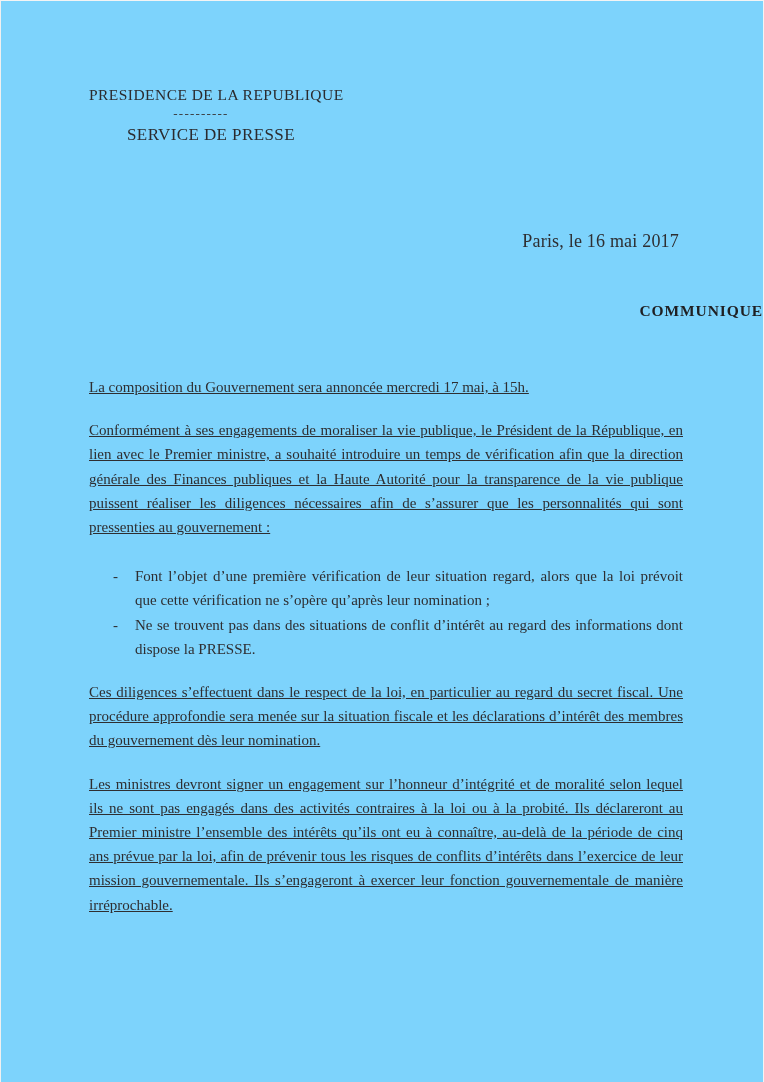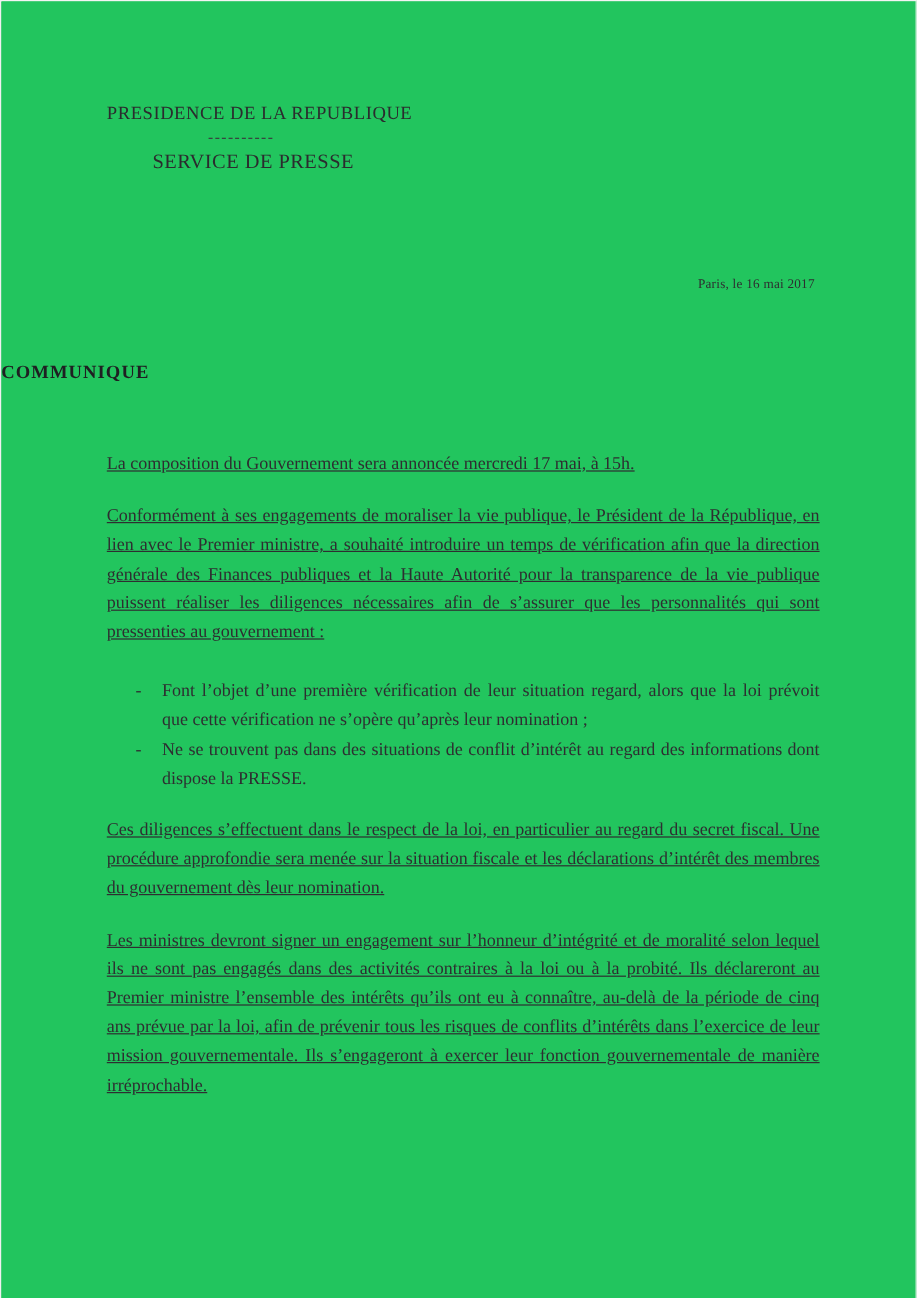--- a/index.html
+++ b/index.html
@@ -6,21 +6,21 @@
   html, body {
     margin: 0;
     padding: 0;
     background: #ffffff;
   }
 
   .page {
     position: relative;
     width: 764px;
     height: 1082px;
-    background: #22c55e;
+    background: #7dd3fc;
     box-sizing: border-box;
     border-left: 1px solid #f0f0f0;
     border-right: 1px solid #f4f4f4;
     border-top: 1px solid #f4f4f4;
     overflow: hidden;
     font-family: "Liberation Serif", "DejaVu Serif", serif;
     color: #2e2e31;
     -webkit-font-smoothing: antialiased;
   }
 
@@ -61,33 +61,33 @@
     line-height: 20px;
     white-space: nowrap;
     color: #2b2b2e;
   }
 
   
   .dateline {
     position: absolute;
     right: 84px;
     top: 230px;
-    font-size: 11px;
+    font-size: 18px;
     letter-spacing: 0.2px;
     white-space: nowrap;
     color: #2e2e31;
   }
 
   
   .doc-title {
     position: absolute;
     left: 0;
     right: 0;
     top: 301px;
-    text-align: left;
+    text-align: right;
     font-size: 15.5px;
     font-weight: bold;
     letter-spacing: 0.9px;
     color: #1f1f22;
   }
 
   
   .body-block {
     position: absolute;
     left: 88px;

